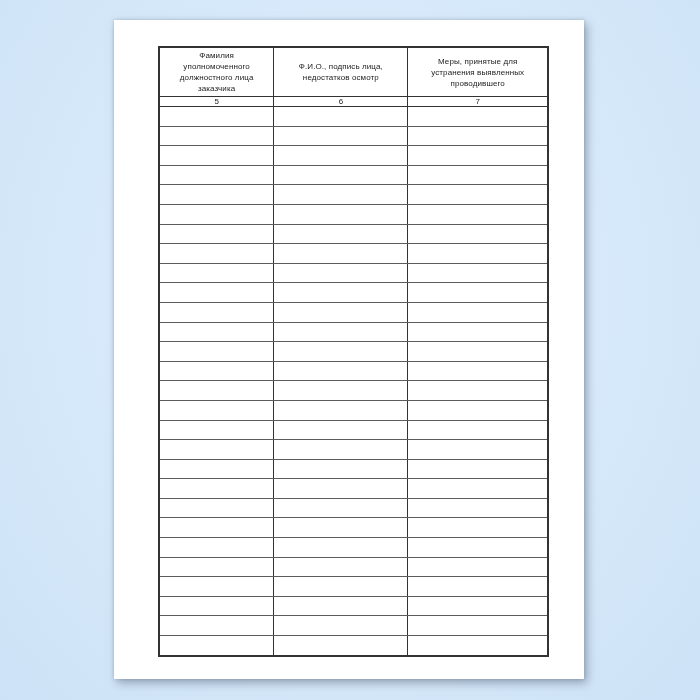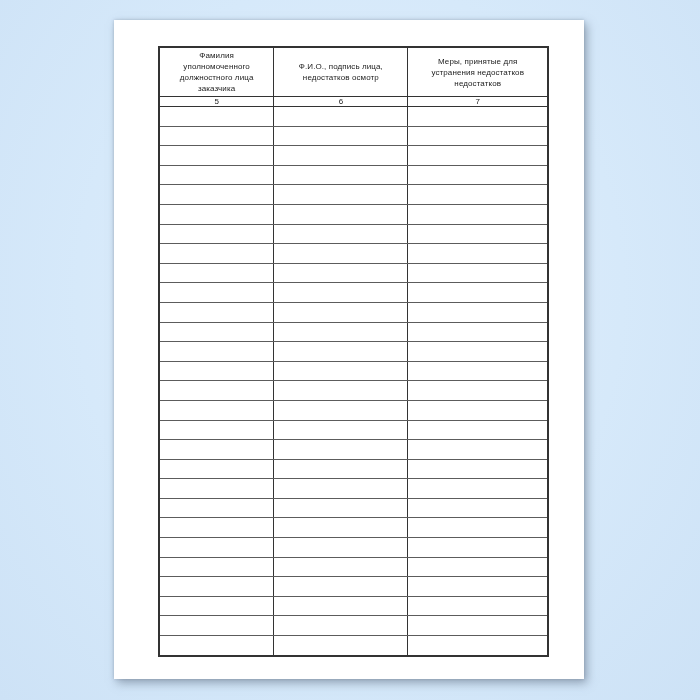--- a/index.html
+++ b/index.html
@@ -87,21 +87,21 @@
     <table class="form-table">
       <colgroup>
         <col class="c1">
         <col class="c2">
         <col class="c3">
       </colgroup>
       <thead>
         <tr>
           <th>Фамилия уполномоченного должностного лица заказчика</th>
           <th>Ф.И.О., подпись лица, недостатков осмотр</th>
-          <th>Меры, принятые для устранения недостатков недостатков</th>
+          <th>Меры, принятые для устранения выявленных проводившего</th>
         </tr>
         <tr class="numrow">
           <td>5</td>
           <td>6</td>
           <td>7</td>
         </tr>
       </thead>
       <tbody>
           <tr>
             <td></td>

